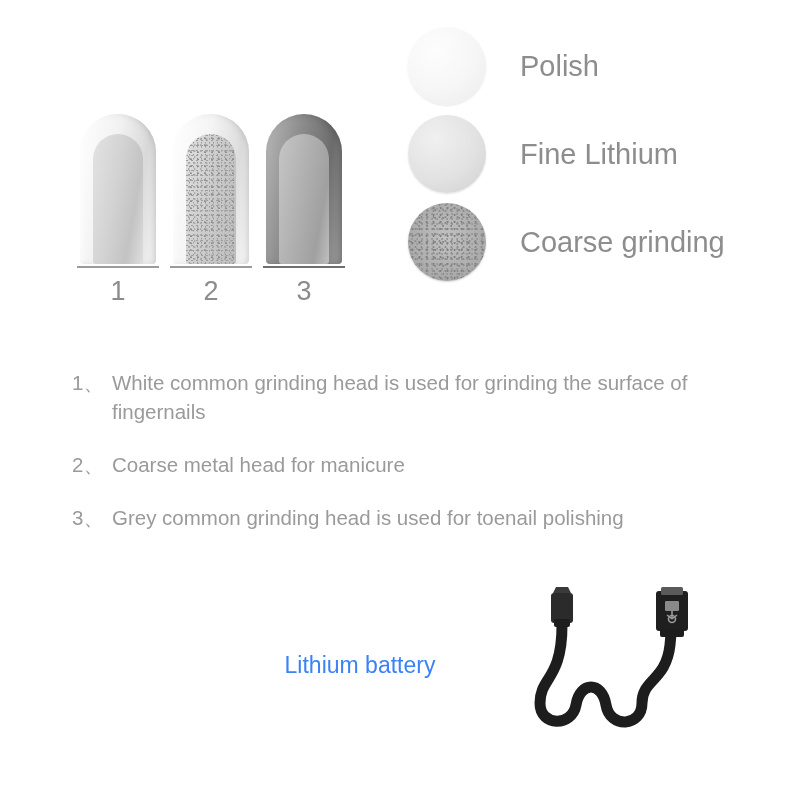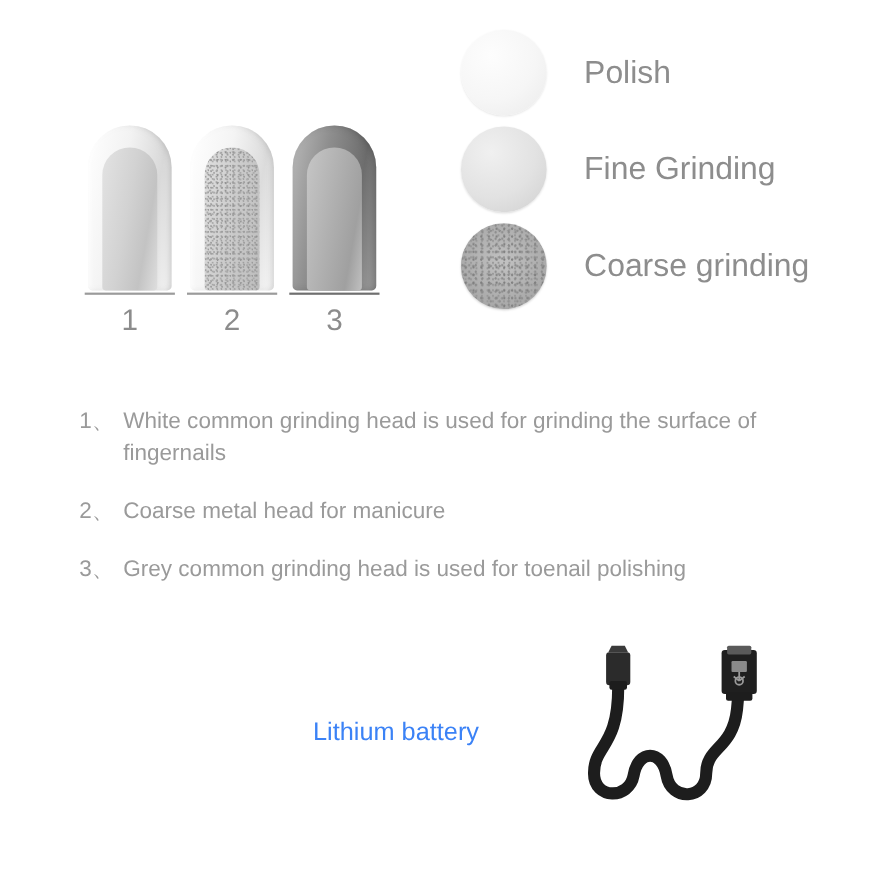--- a/index.html
+++ b/index.html
@@ -97,21 +97,21 @@
     box-shadow: inset -4px 0 8px -3px rgba(60,60,60,.6);
   }
   #head-3 .core {
     background: linear-gradient(100deg, #c6c6c6 0%, #b0b0b0 45%, #a0a0a0 78%, #c0c0c0 100%);
   }
   #head-3 .baseline { background: #6f6f6f; }
 
   
   #legend {
     position: absolute;
-    left: 419px;
+    left: 408px;
     top: 22px;
     width: 360px;
   }
   .legend-row {
     display: flex;
     align-items: center;
     height: 88px;
   }
   .disc {
     width: 78px;
@@ -217,21 +217,21 @@
 
 <div id="legend">
 
   <div class="legend-row">
     <div class="disc disc-polish"></div>
     <div class="legend-label">Polish</div>
   </div>
 
   <div class="legend-row">
     <div class="disc disc-fine"></div>
-    <div class="legend-label">Fine Grinding</div>
+    <div class="legend-label">Fine Lithium</div>
   </div>
 
   <div class="legend-row">
     <div class="disc disc-coarse"></div>
     <div class="legend-label">Coarse grinding</div>
   </div>
 
 </div>
 
 <div id="descriptions">

